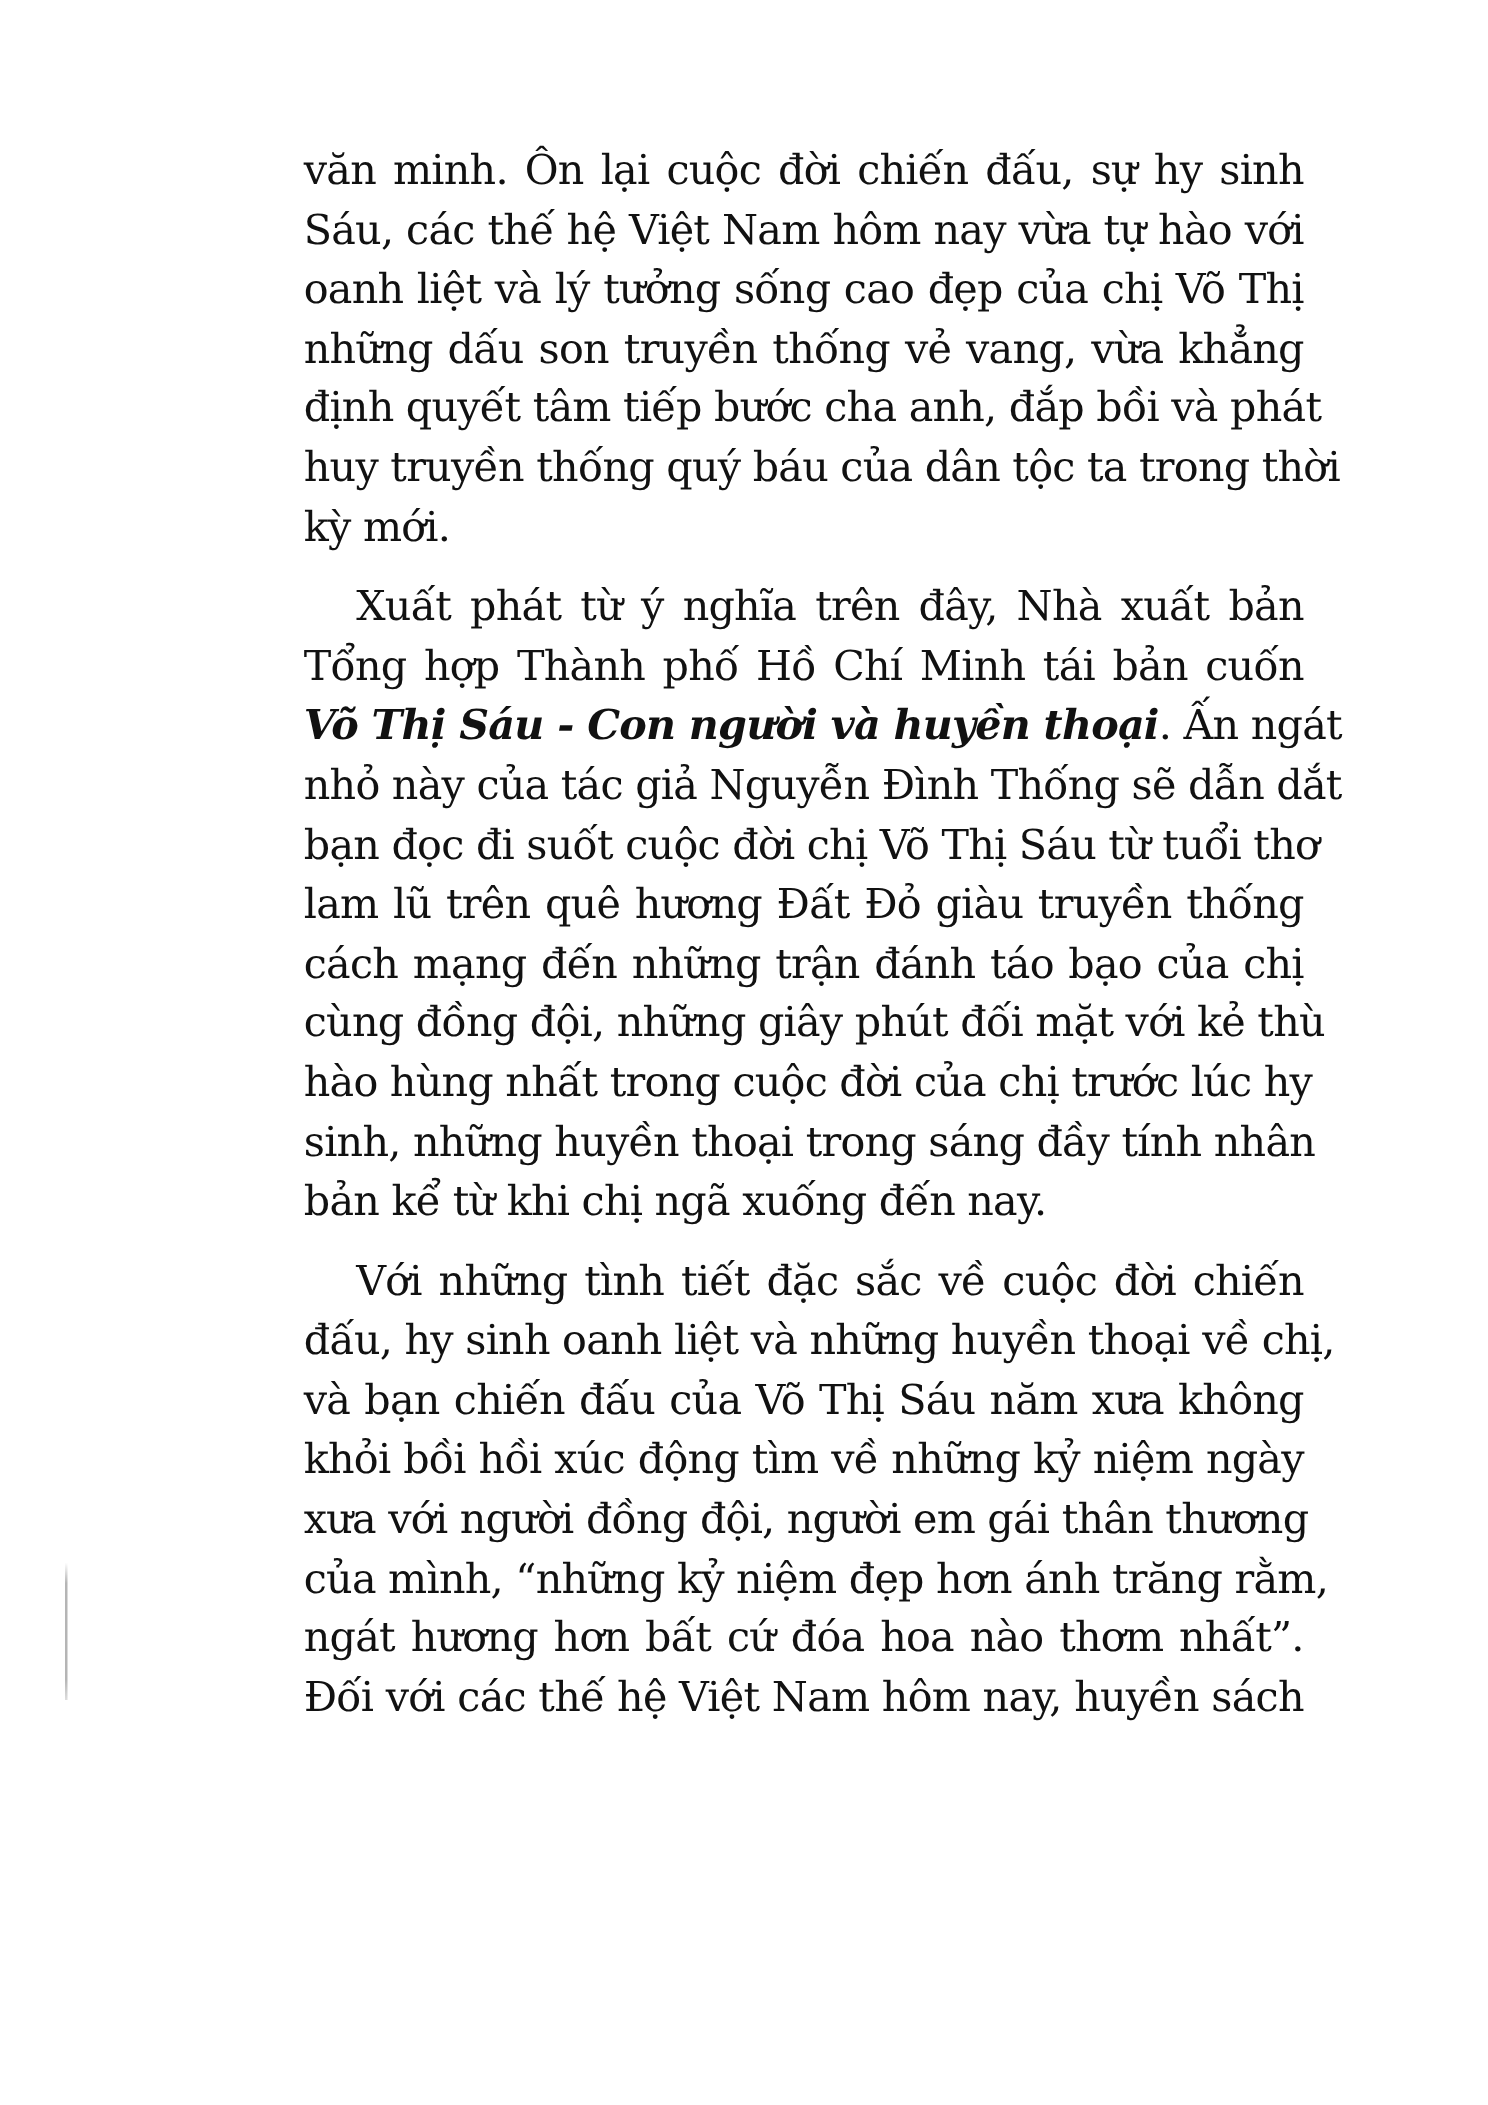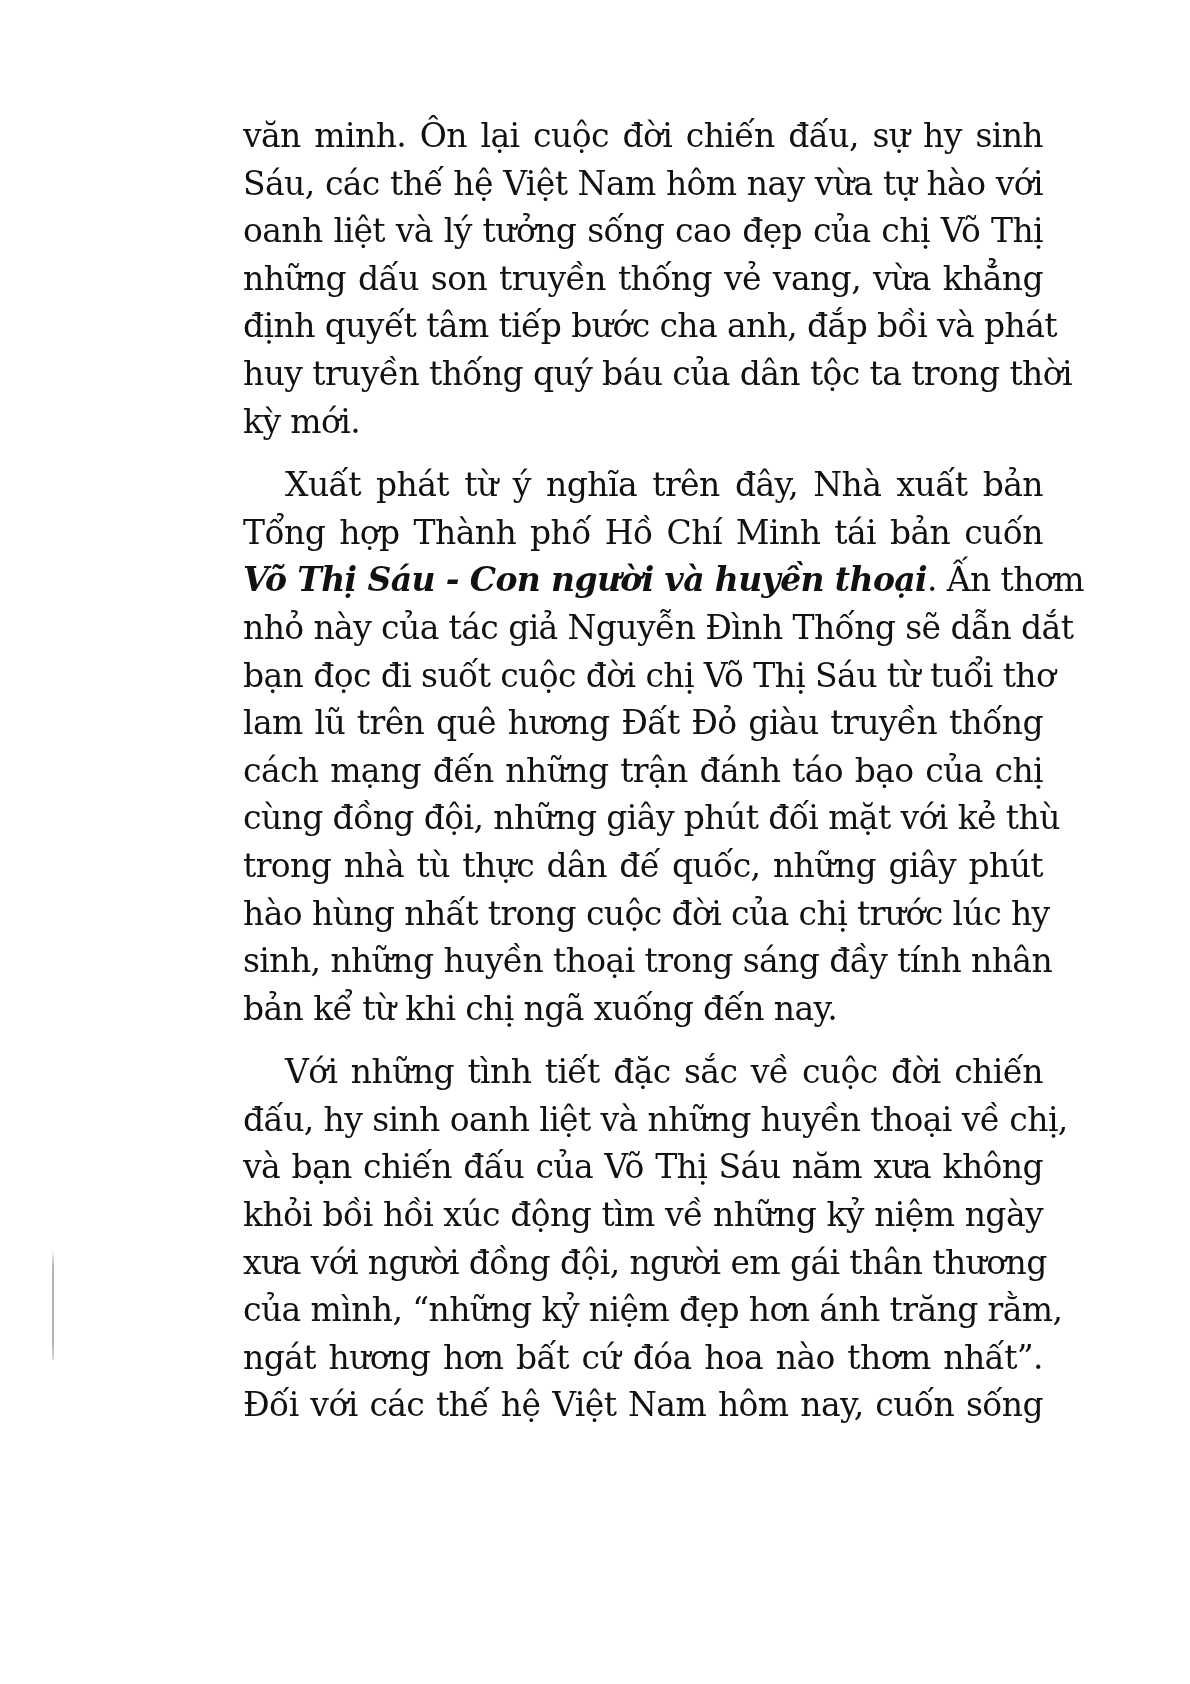--- a/index.html
+++ b/index.html
@@ -70,38 +70,37 @@
     <span class="line">định quyết tâm tiếp bước cha anh, đắp bồi và phát</span>
     <span class="line">huy truyền thống quý báu của dân tộc ta trong thời</span>
     <span class="line last">kỳ mới.</span>
   </div>
 
   <span class="para-gap"></span>
 
   <div class="paragraph">
     <span class="line indent">Xuất phát từ ý nghĩa trên đây, Nhà xuất bản</span>
     <span class="line">Tổng hợp Thành phố Hồ Chí Minh tái bản cuốn</span>
-    <span class="line"><span class="title-italic">Võ Thị Sáu - Con người và huyền thoại</span><span>. Ấn thơm</span></span>
+    <span class="line"><span class="title-italic">Võ Thị Sáu - Con người và huyền thoại</span><span>. Ấn ngát</span></span>
     <span class="line">nhỏ này của tác giả Nguyễn Đình Thống sẽ dẫn dắt</span>
     <span class="line">bạn đọc đi suốt cuộc đời chị Võ Thị Sáu từ tuổi thơ</span>
     <span class="line">lam lũ trên quê hương Đất Đỏ giàu truyền thống</span>
     <span class="line">cách mạng đến những trận đánh táo bạo của chị</span>
     <span class="line">cùng đồng đội, những giây phút đối mặt với kẻ thù</span>
-    <span class="line">trong nhà tù thực dân đế quốc, những giây phút</span>
     <span class="line">hào hùng nhất trong cuộc đời của chị trước lúc hy</span>
     <span class="line">sinh, những huyền thoại trong sáng đầy tính nhân</span>
     <span class="line last">bản kể từ khi chị ngã xuống đến nay.</span>
   </div>
 
   <span class="para-gap"></span>
 
   <div class="paragraph">
     <span class="line indent">Với những tình tiết đặc sắc về cuộc đời chiến</span>
     <span class="line">đấu, hy sinh oanh liệt và những huyền thoại về chị,</span>
     <span class="line">và bạn chiến đấu của Võ Thị Sáu năm xưa không</span>
     <span class="line">khỏi bồi hồi xúc động tìm về những kỷ niệm ngày</span>
     <span class="line">xưa với người đồng đội, người em gái thân thương</span>
     <span class="line">của mình, “những kỷ niệm đẹp hơn ánh trăng rằm,</span>
     <span class="line">ngát hương hơn bất cứ đóa hoa nào thơm nhất”.</span>
-    <span class="line">Đối với các thế hệ Việt Nam hôm nay, cuốn sống</span>
+    <span class="line">Đối với các thế hệ Việt Nam hôm nay, huyền sách</span>
   </div>
 
 </div>
 
 </body></html>

